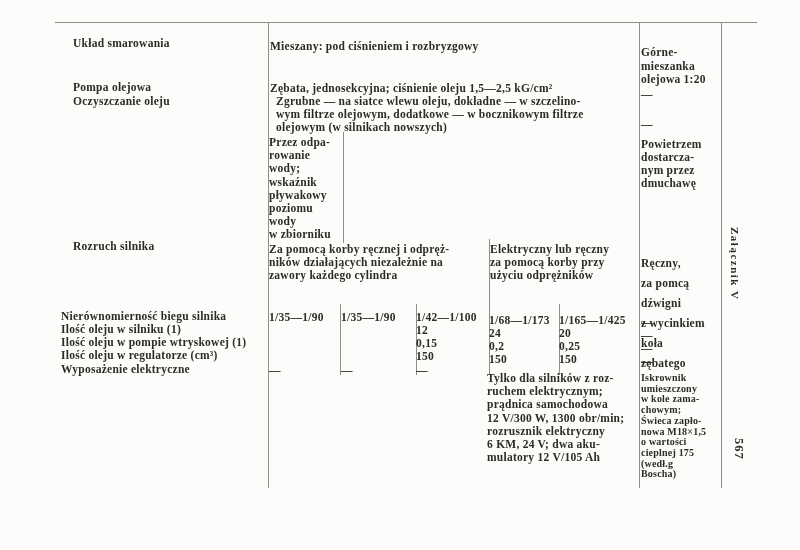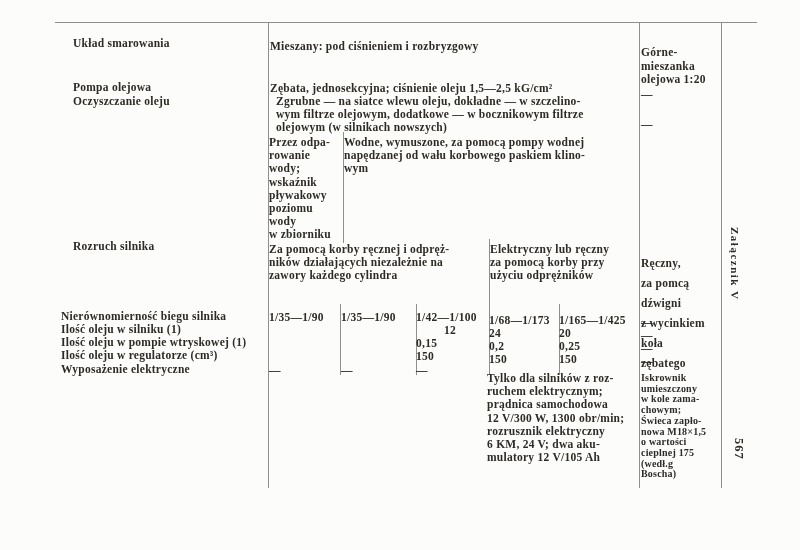--- a/index.html
+++ b/index.html
@@ -50,23 +50,24 @@
   <div class="abs dash ctr" style="left:641px;top:118px;width:79px;">—</div>
 
   <div class="abs txt ctr pre" style="left:269px;top:136px;width:73px;line-height:13.2px;">Przez odpa-
 rowanie
 wody;
 wskaźnik
 pływakowy
 poziomu
 wody
 w zbiorniku</div>
-  <div class="abs txt ctr pre" style="left:344px;top:136px;width:295px;">Wodne, wymuszone, za pomocą pompy wodnej
-napędzanej od wału korbowego paskiem klino-
-wym</div>
+  <div class="abs txt ctr pre" style="left:641px;top:138px;width:79px;">Powietrzem
+dostarcza-
+nym przez
+dmuchawę</div>
 
   <div class="abs txt" style="left:73px;top:240px;width:190px;">Rozruch silnika</div>
   <div class="abs txt ctr pre" style="left:269px;top:243px;width:220px;">Za pomocą korby ręcznej i odpręż-
 ników działających niezależnie na
 zawory każdego cylindra</div>
   <div class="abs txt ctr pre" style="left:490px;top:243px;width:149px;">Elektryczny lub ręczny
 za pomocą korby przy
 użyciu odprężników</div>
   <div class="abs txt ctr pre" style="left:641px;top:243px;width:79px;line-height:20px;margin-top:10px;">Ręczny,
 za pomcą
@@ -81,21 +82,21 @@
   <div class="abs txt" style="left:61px;top:349px;width:205px;">Ilość oleju w regulatorze (cm³)</div>
   <div class="abs txt" style="left:61px;top:363px;width:205px;">Wyposażenie elektryczne</div>
 
   <div class="abs txt ctr" style="left:269px;top:311px;width:71px;">1/35—1/90</div>
   <div class="abs txt ctr" style="left:341px;top:311px;width:75px;">1/35—1/90</div>
   <div class="abs txt ctr" style="left:416px;top:311px;width:73px;">1/42—1/100</div>
   <div class="abs txt ctr" style="left:489px;top:314px;width:70px;">1/68—1/173</div>
   <div class="abs txt ctr" style="left:559px;top:314px;width:80px;">1/165—1/425</div>
   <div class="abs txt ctr" style="left:641px;top:316px;width:79px;">—</div>
 
-  <div class="abs txt ctr" style="left:416px;top:324px;width:73px;padding-left:28px;">12</div>
+  <div class="abs txt ctr" style="left:416px;top:324px;width:73px;">12</div>
   <div class="abs txt ctr" style="left:489px;top:327px;width:70px;">24</div>
   <div class="abs txt ctr" style="left:559px;top:327px;width:80px;">20</div>
   <div class="abs txt ctr" style="left:641px;top:329px;width:79px;">—</div>
 
   <div class="abs txt ctr" style="left:416px;top:337px;width:73px;">0,15</div>
   <div class="abs txt ctr" style="left:489px;top:340px;width:70px;">0,2</div>
   <div class="abs txt ctr" style="left:559px;top:340px;width:80px;">0,25</div>
   <div class="abs txt ctr" style="left:641px;top:342px;width:79px;">—</div>
 
   <div class="abs txt ctr" style="left:416px;top:350px;width:73px;">150</div>

